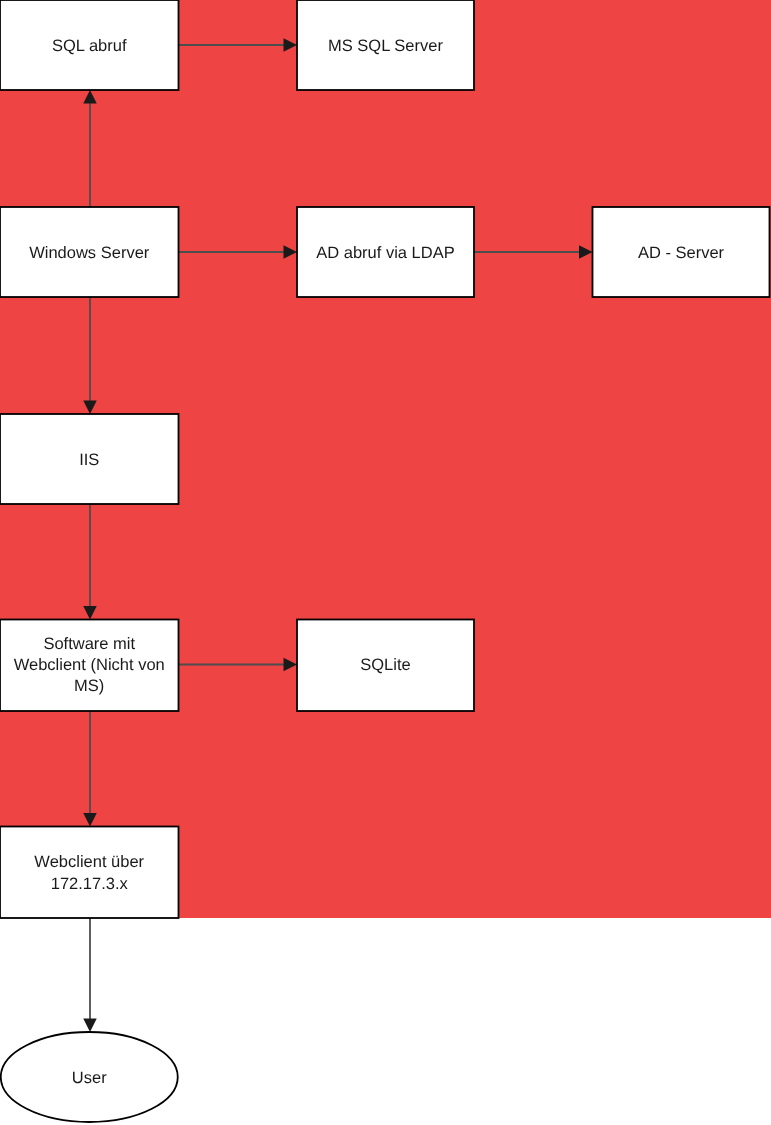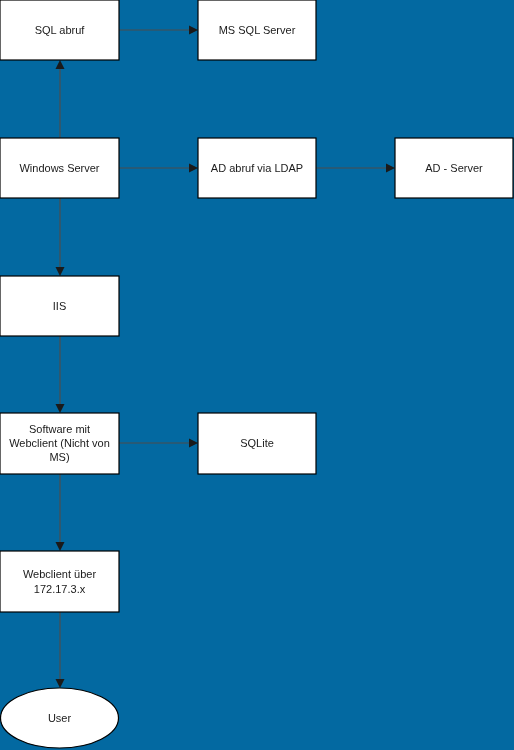--- a/index.html
+++ b/index.html
@@ -9,22 +9,22 @@
   }
   body {
     width: 514px;
     height: 750px;
     overflow: hidden;
     font-family: "Liberation Sans", sans-serif;
   }
   #diagram-root {
     position: relative;
     width: 514px;
-    height: 750px;
-    background: #0369a1;
+    height: 612px;
+    background: #ef4444;
   }
   svg#flowchart {
     display: block;
     width: 514px;
     height: 750px;
   }
   .node-shape {
     fill: #ffffff;
     stroke: #000000;
     stroke-width: 1.2;

